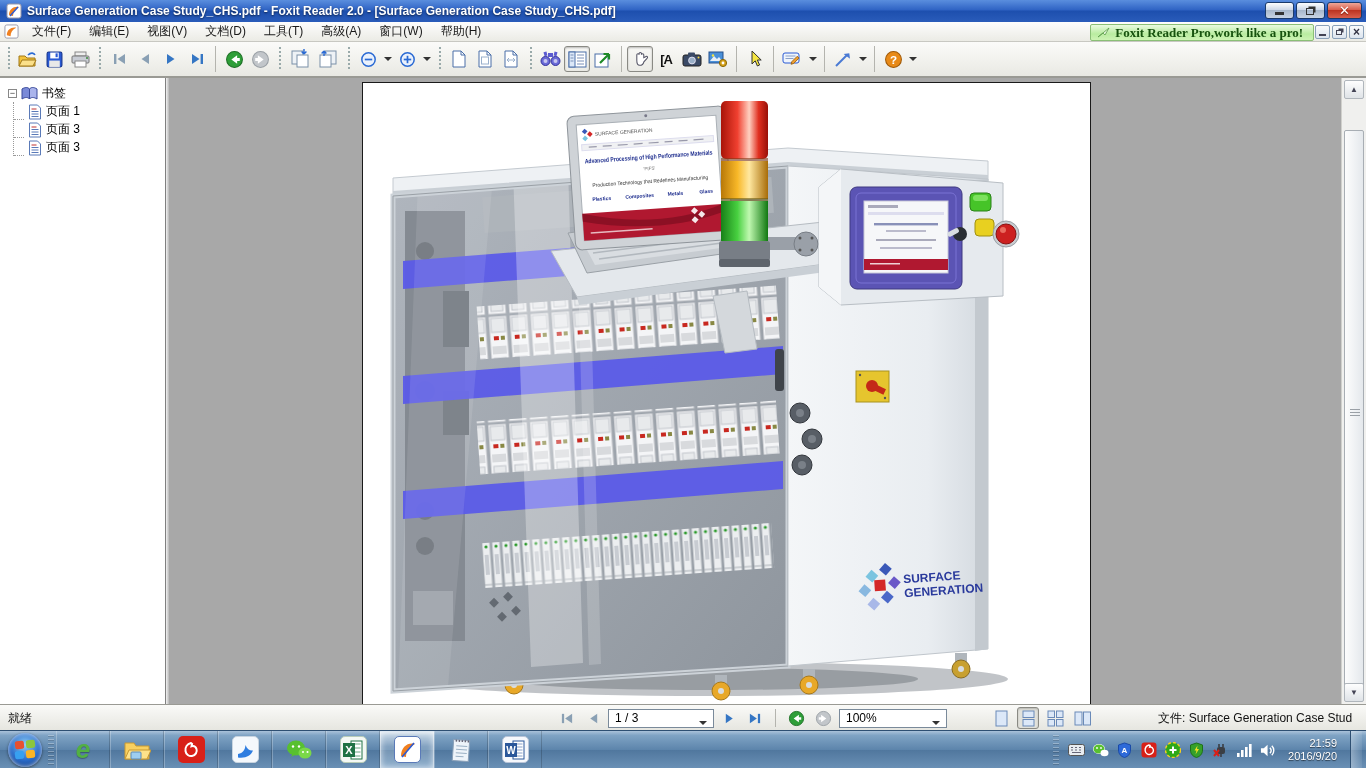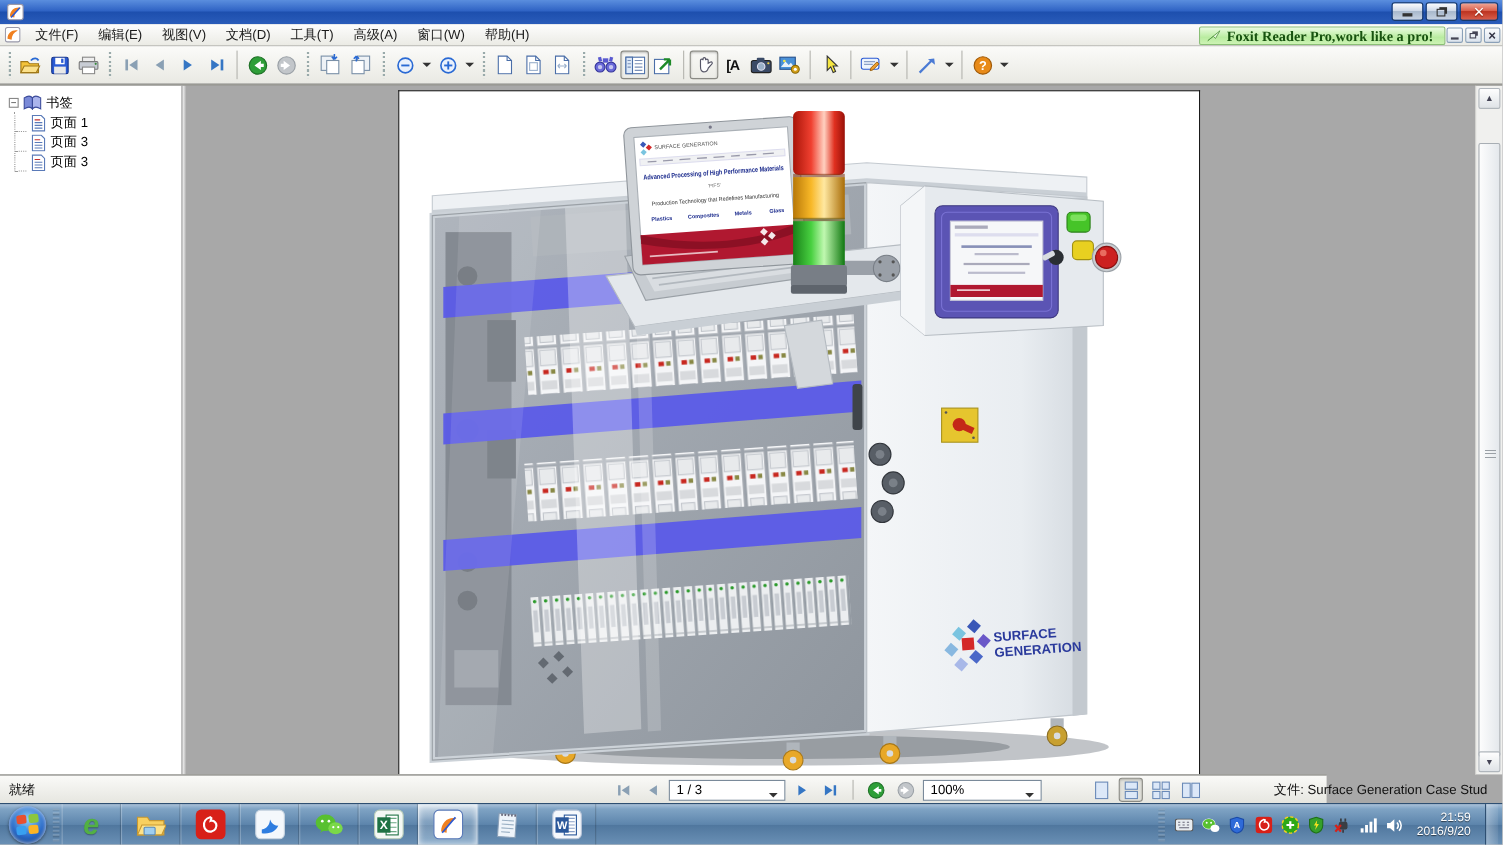--- a/index.html
+++ b/index.html
@@ -60,21 +60,21 @@
   .expander { width:9px; height:9px; border:1px solid #888; background:#fff; font-size:9px; line-height:7px; text-align:center; color:#333; }
   .tree-children { margin-left:5px; border-left:1px dotted #999; padding-left:0; }
   .tree-item { display:flex; align-items:flex-end; gap:4px; height:18px; padding-left:0; }
   .tree-item::before { content:""; width:10px; border-top:1px dotted #999; }
   .tree-label { font-size:12px; color:#000; white-space:nowrap; }
 
   .pdfpage { position:absolute; left:193px; top:4px; width:729px; height:622px; background:#fff;
     border:1px solid #1a1a1a; border-bottom:none; }
 
   
-  .statusbar { position:absolute; left:0; top:704px; width:1206px; height:26px; background:linear-gradient(#fafaf8,#e6e6e0);
+  .statusbar { position:absolute; left:0; top:704px; width:1366px; height:26px; background:linear-gradient(#fafaf8,#e6e6e0);
     border-top:1px solid #9a9a94; }
   .statusbar .ready { position:absolute; left:8px; top:5px; color:#111; }
   .statnav { position:absolute; left:556px; top:1px; height:24px; display:flex; align-items:center; gap:4px; }
   .combo { height:19px; background:#fff; border:1px solid #7a8a9a; display:flex; align-items:center; padding-left:6px; position:relative; }
   .combo .cbtext { font-size:12px; color:#000; }
   .combo .caret { position:absolute; right:4px; top:7px; }
   .viewmodes { position:absolute; left:990px; top:1px; height:24px; display:flex; align-items:center; gap:5px; }
   .vmbtn { width:22px; height:22px; display:flex; align-items:center; justify-content:center; border:1px solid transparent; border-radius:3px; }
   .vmbtn.pressed { border-color:#8a8a84; background:#e2e2dc; box-shadow:inset 0 1px 2px rgba(0,0,0,.2); }
   .fileinfo { position:absolute; left:1158px; top:5px; width:208px; overflow:hidden; white-space:nowrap; color:#111; }
@@ -101,20 +101,21 @@
 <body>
 
 <div class="screen">
 
   <div class="titlebar">
     <svg class="appicon" viewBox="0 0 16 16">
       <rect x="1" y="1" width="14" height="14" rx="2" fill="#fff" stroke="#99a"></rect>
       <path d="M3 12C3 6 8 3 13 4 9 6 7 9 7 13z" fill="#f08020"></path>
       <path d="M4 13l8-9" stroke="#2a5ad4" stroke-width="1.4" fill="none"></path>
     </svg>
+    <span class="title">Surface Generation Case Study_CHS.pdf - Foxit Reader 2.0 - [Surface Generation Case Study_CHS.pdf]</span>
     <div class="winbtns">
       <div class="wbtn">
           <div class="glyph-min"></div>
         </div>
       <div class="wbtn">
           <div class="glyph-restore"></div>
         </div>
       <div class="wbtn close">
           <span class="glyph-close">✕</span>
         </div>

